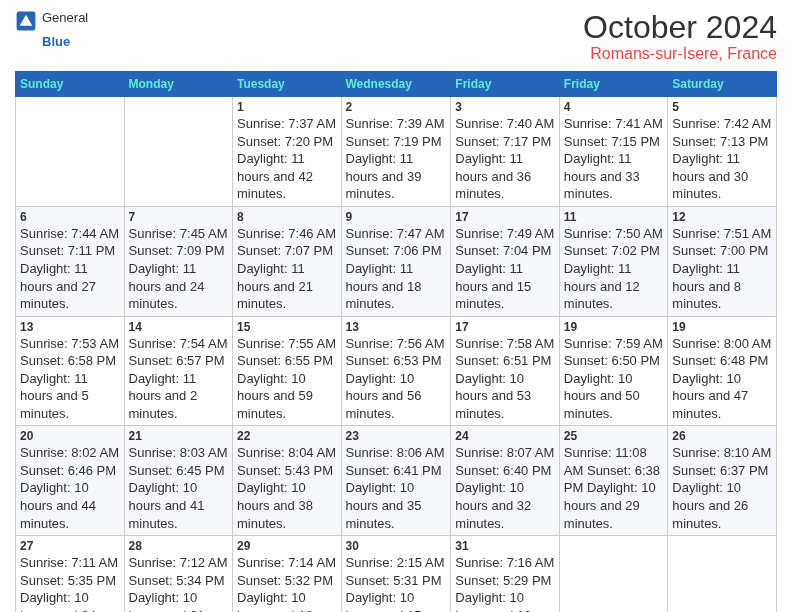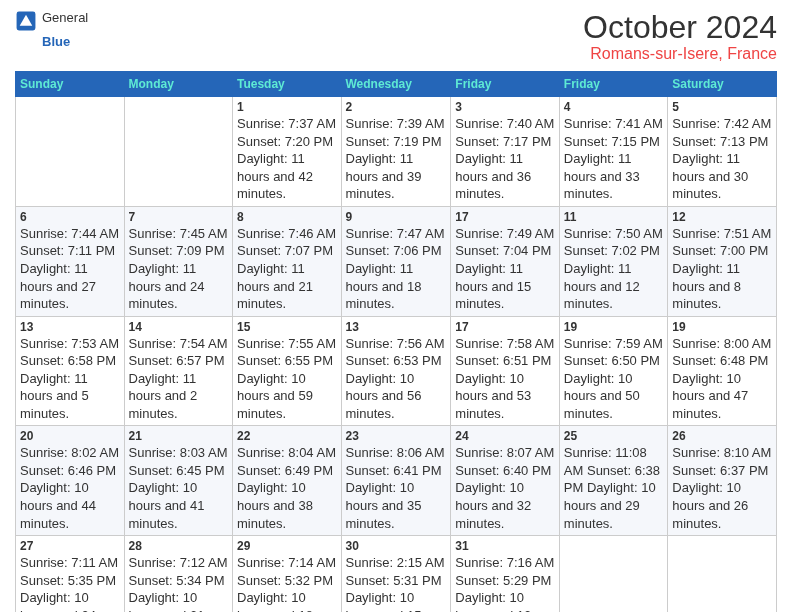--- a/index.html
+++ b/index.html
@@ -283,21 +283,21 @@
           <td>
             <span class="day-number">21</span>
             <div class="day-info">Sunrise: 8:03 AM
 Sunset: 6:45 PM
 Daylight: 10 hours
 and 41 minutes.</div>
           </td>
           <td>
             <span class="day-number">22</span>
             <div class="day-info">Sunrise: 8:04 AM
-Sunset: 6:49 PM
+Sunset: 5:43 PM
 Daylight: 10 hours
 and 38 minutes.</div>
           </td>
           <td>
             <span class="day-number">23</span>
             <div class="day-info">Sunrise: 8:06 AM
 Sunset: 6:41 PM
 Daylight: 10 hours
 and 35 minutes.</div>
           </td>

